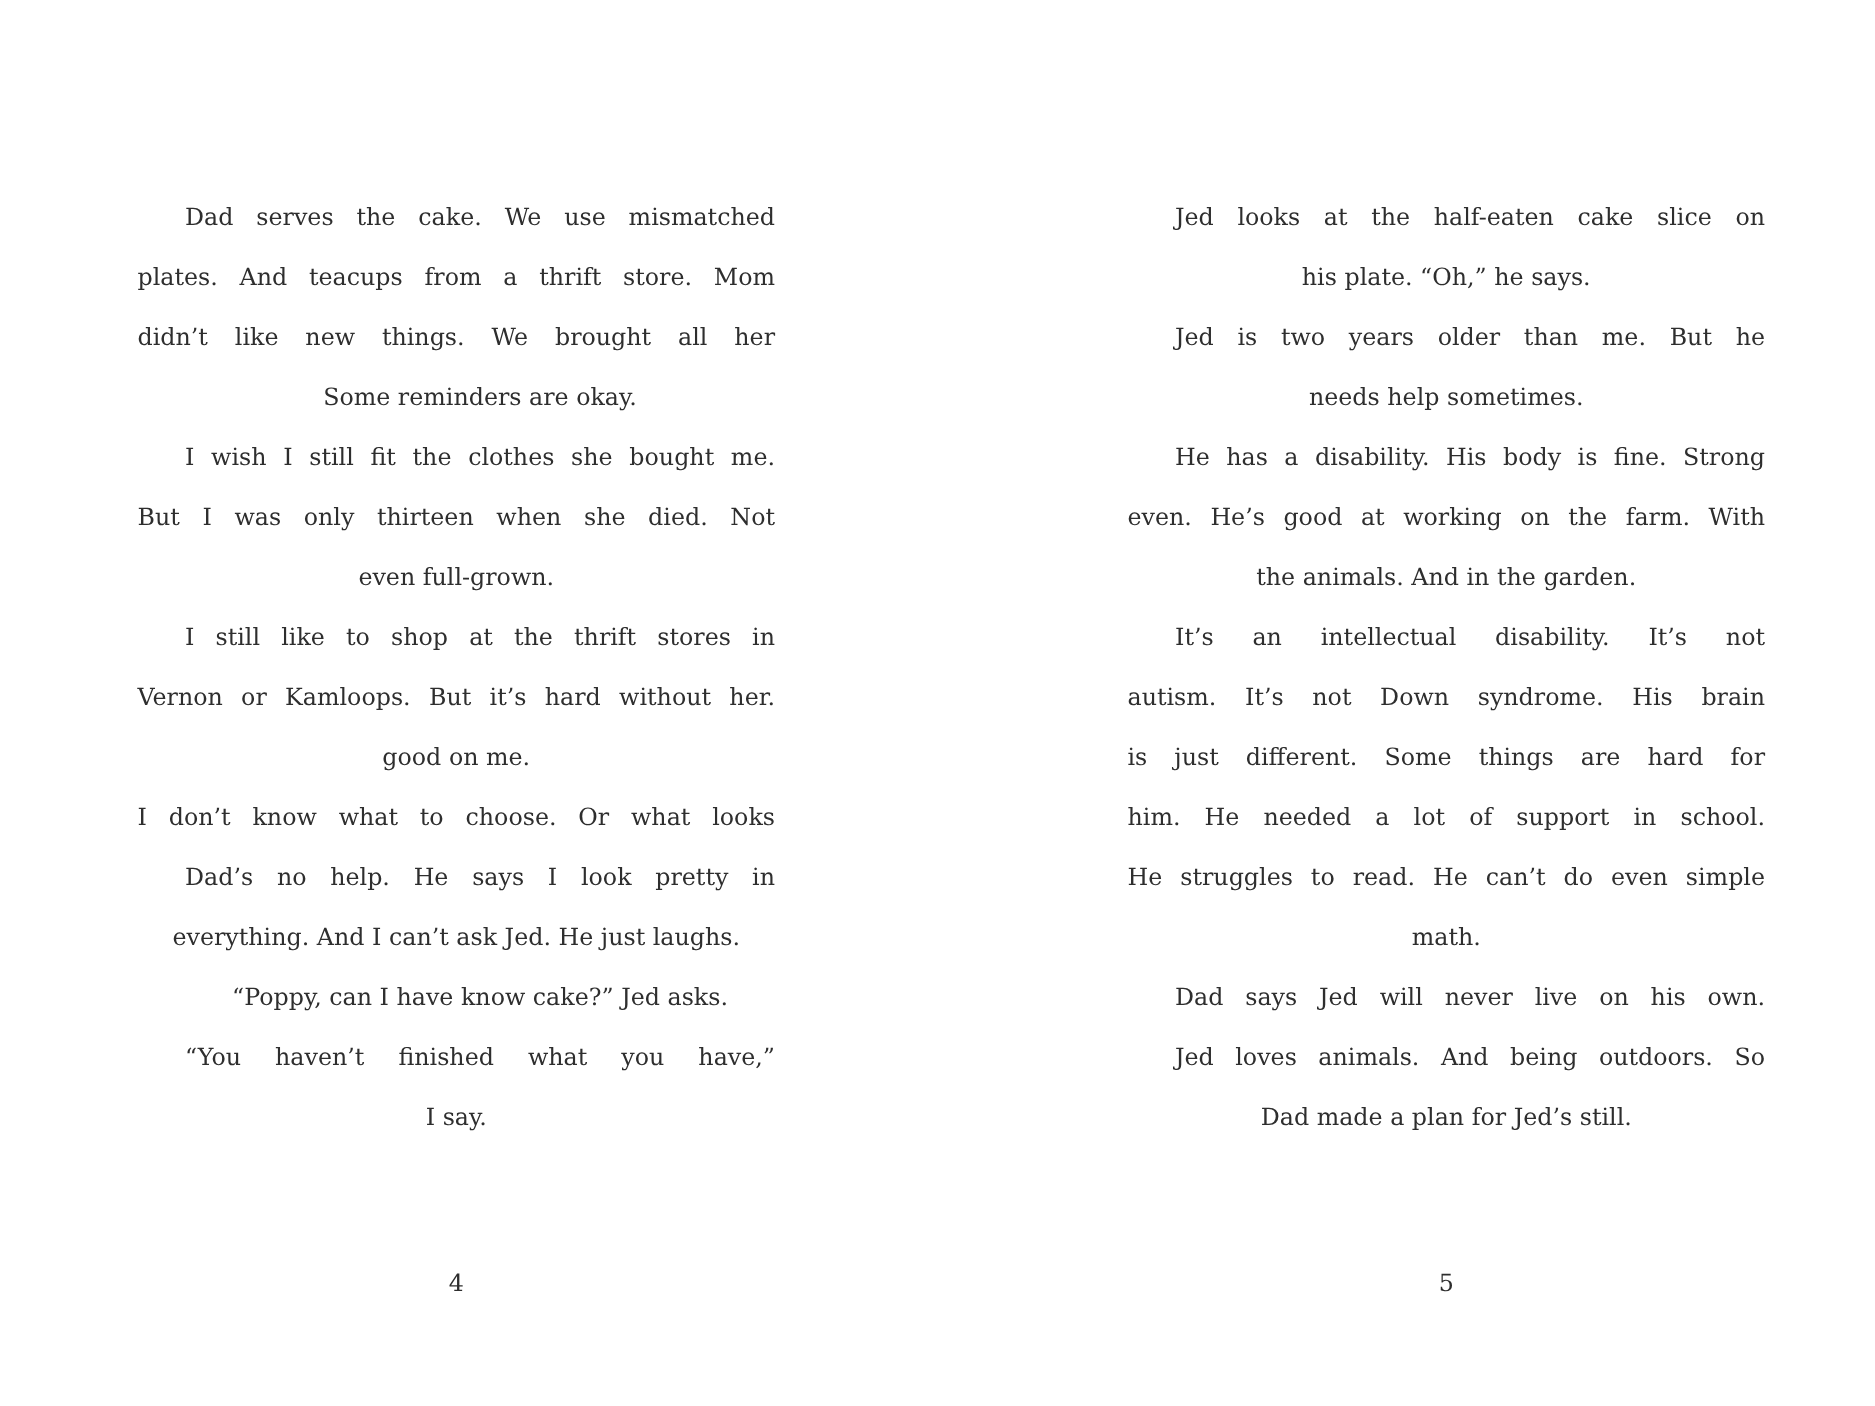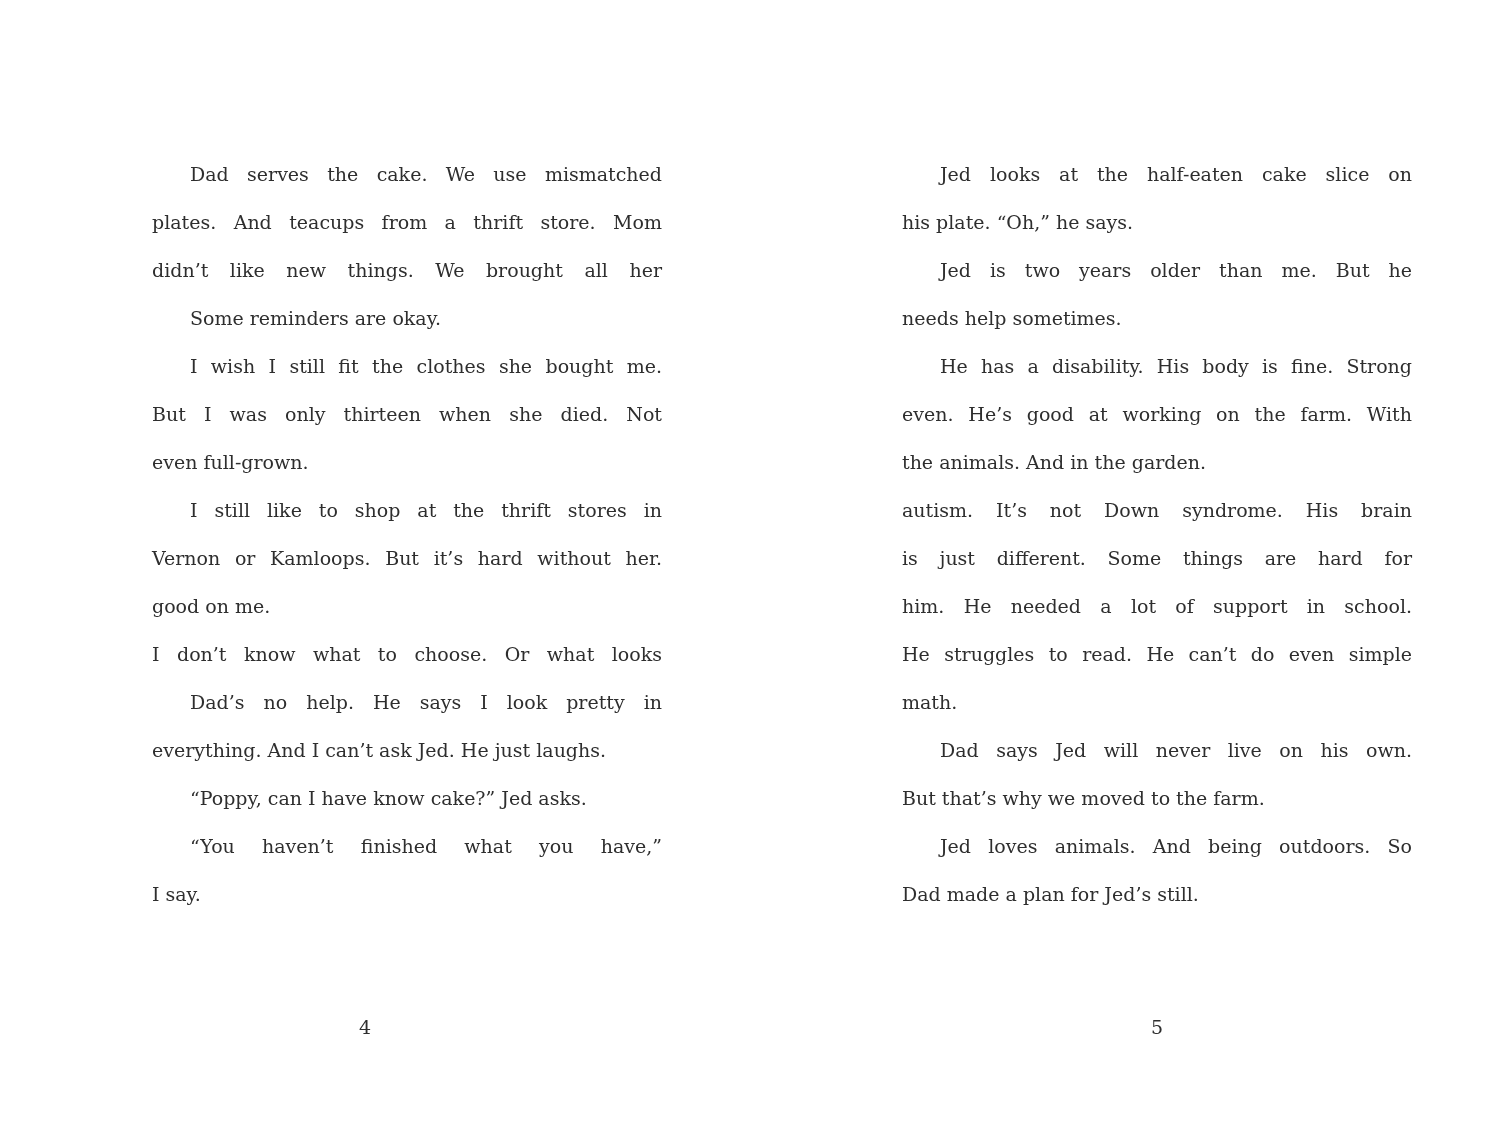--- a/index.html
+++ b/index.html
@@ -20,28 +20,28 @@
     height: 1125px;
     background: #ffffff;
   }
   .page-left  { left: 0; }
   .page-right { left: 772px; }
   .text-block {
     position: absolute;
     top: 150px;
     width: 510px;
   }
-  .page-left  .text-block { left: 110px; margin-left: 42px; }
+  .page-left  .text-block { left: 110px; }
   .page-right .text-block { left: 130px; }
   .paragraph { margin: 0; }
   .line {
     font-size: 19px;
     line-height: 48px;
     height: 48px;
-    text-align: left;
+    text-align: center;
     white-space: normal;
   }
   .line.just {
     text-align: justify;
     text-align-last: justify;
   }
   .line.first { padding-left: 38px; }
   .page-number {
     position: absolute;
     top: 1012px;
@@ -104,29 +104,29 @@
         <div class="paragraph">
           <div class="line first just">Jed is two years older than me. But he</div>
           <div class="line">needs help sometimes.</div>
         </div>
         <div class="paragraph">
           <div class="line first just">He has a disability. His body is fine. Strong</div>
           <div class="line just">even. He’s good at working on the farm. With</div>
           <div class="line">the animals. And in the garden.</div>
         </div>
         <div class="paragraph">
+          <div class="line first just">It’s an intellectual disability. It’s not</div>
           <div class="line just">autism. It’s not Down syndrome. His brain</div>
           <div class="line just">is just different. Some things are hard for</div>
           <div class="line just">him. He needed a lot of support in school.</div>
           <div class="line just">He struggles to read. He can’t do even simple</div>
           <div class="line">math.</div>
         </div>
         <div class="paragraph">
           <div class="line first just">Dad says Jed will never live on his own.</div>
-          <div class="line">But that’s why we moved to the farm.</div>
         </div>
         <div class="paragraph">
           <div class="line first just">Jed loves animals. And being outdoors. So</div>
           <div class="line">Dad made a plan for Jed’s still.</div>
         </div>
       </div>
     <div class="page-number">5</div>
   </section>
 
 </div>

